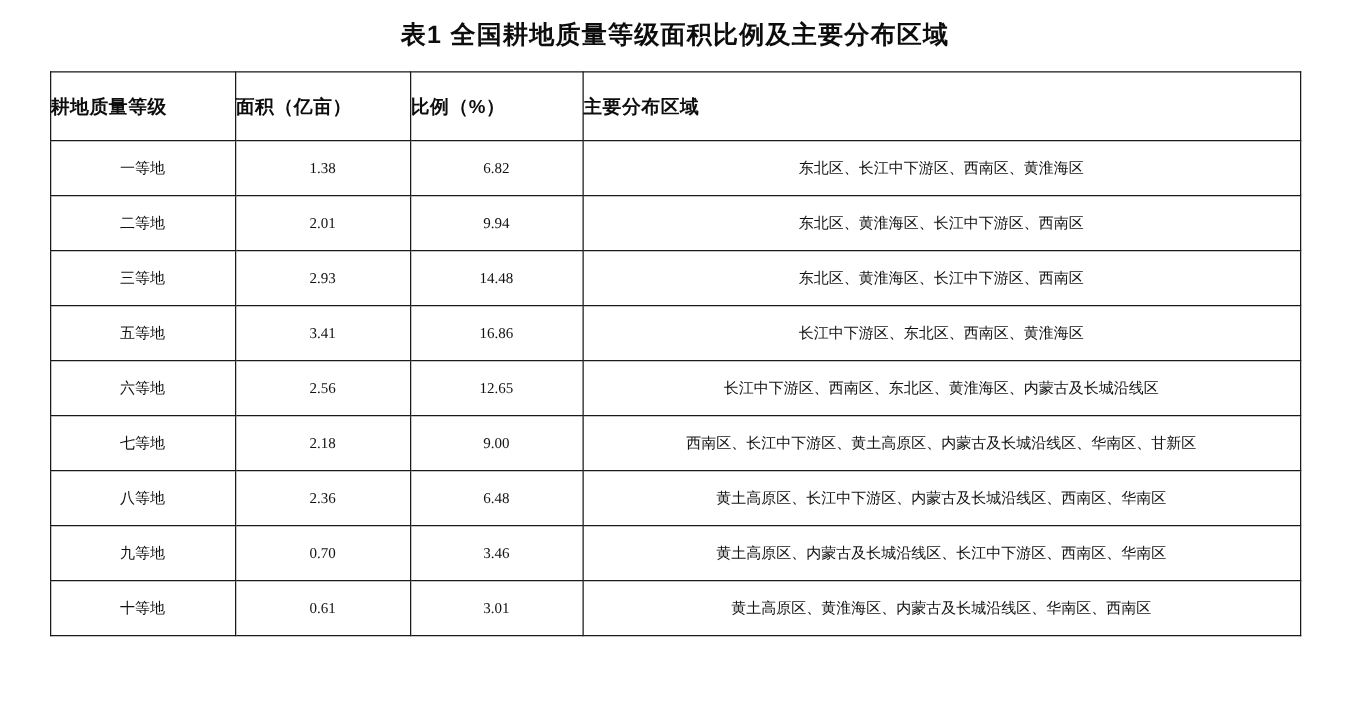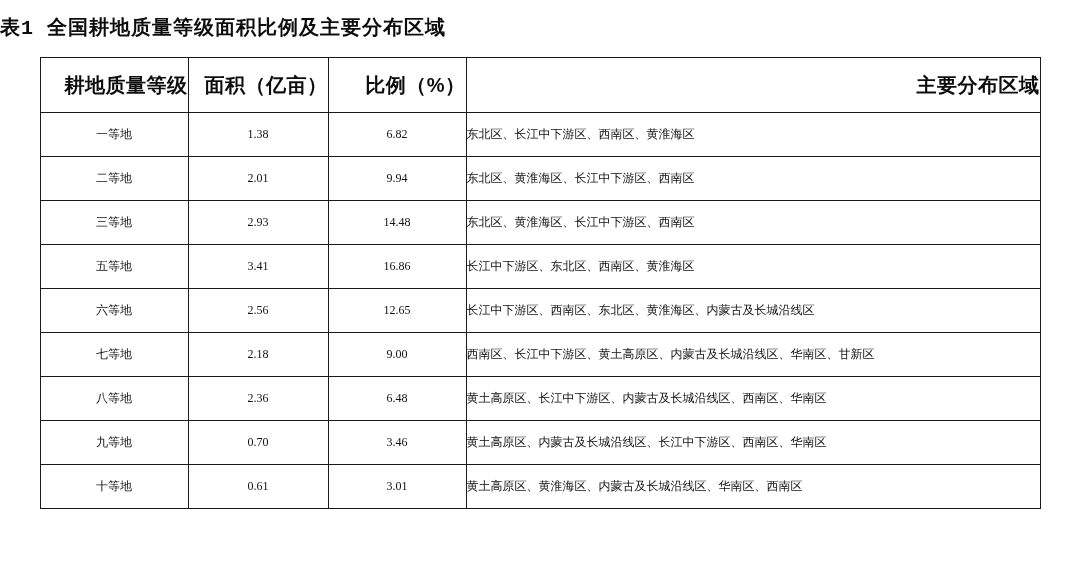--- a/index.html
+++ b/index.html
@@ -14,22 +14,22 @@
     color: #111111;
     overflow: hidden;
   }
   .page {
     width: 1080px;
     height: 575px;
     position: relative;
     box-sizing: border-box;
   }
   .table-title {
-    text-align: left;
-    font-family: Liberation Mono, monospace;
+    text-align: center;
+    font-family: Liberation Sans, sans-serif;
     font-weight: bold;
     font-size: 20px;
     letter-spacing: 1px;
     padding-top: 14px;
     padding-bottom: 16px;
     color: #0d0d0d;
   }
   table.data-table {
     border-collapse: collapse;
     table-layout: fixed;
@@ -45,41 +45,41 @@
   table.data-table th,
   table.data-table td {
     border: 1px solid #1a1a1a;
     padding: 0;
     vertical-align: middle;
   }
   table.data-table thead th {
     height: 54px;
     font-family: "Liberation Sans", sans-serif;
     font-weight: bold;
-    font-size: 20px;
+    font-size: 15px;
     letter-spacing: 0.5px;
-    text-align: right;
+    text-align: left;
     color: #0d0d0d;
   }
   table.data-table tbody td {
     height: 43px;
     font-size: 12px;
     color: #111;
   }
   td.grade, td.area, td.ratio {
     text-align: center;
     font-family: "Liberation Sans", sans-serif;
     font-size: 15.5px;
   }
   td.area, td.ratio {
     font-family: "Liberation Serif", serif;
     font-size: 16px;
   }
   td.regions {
-    text-align: left;
+    text-align: center;
     padding-left: 14px;
     font-family: Liberation Sans, sans-serif;
     font-size: 15.5px;
     white-space: nowrap;
     overflow: hidden;
   }
 </style>
 </head>
 <body>
 

